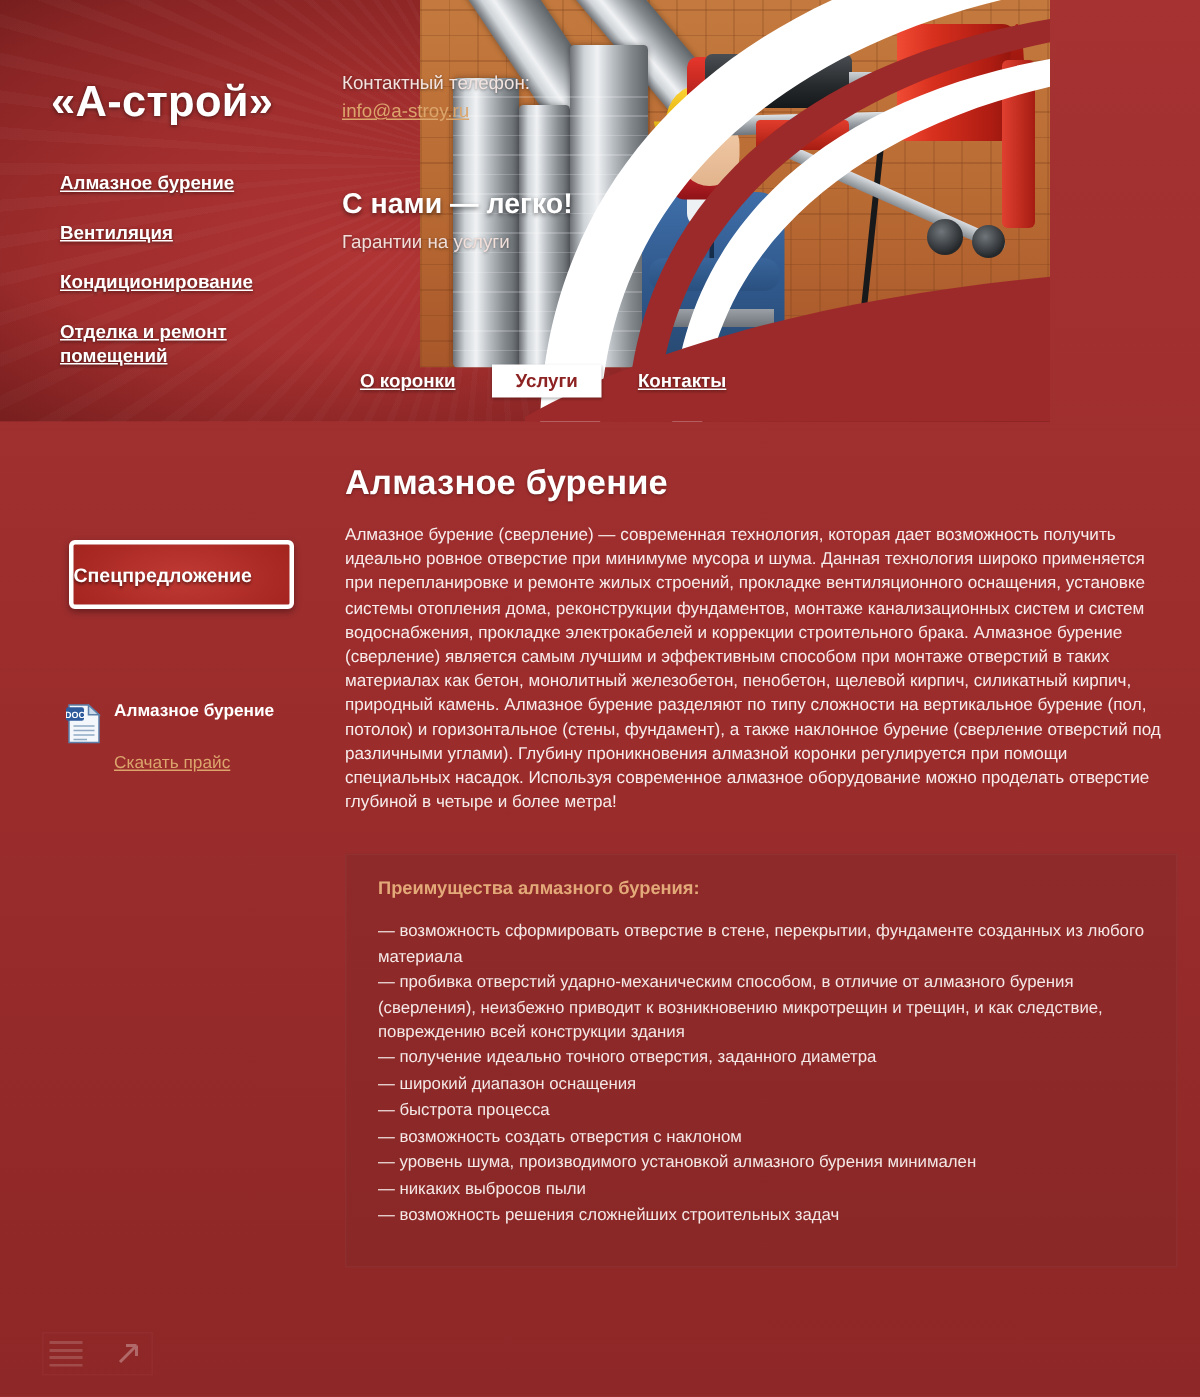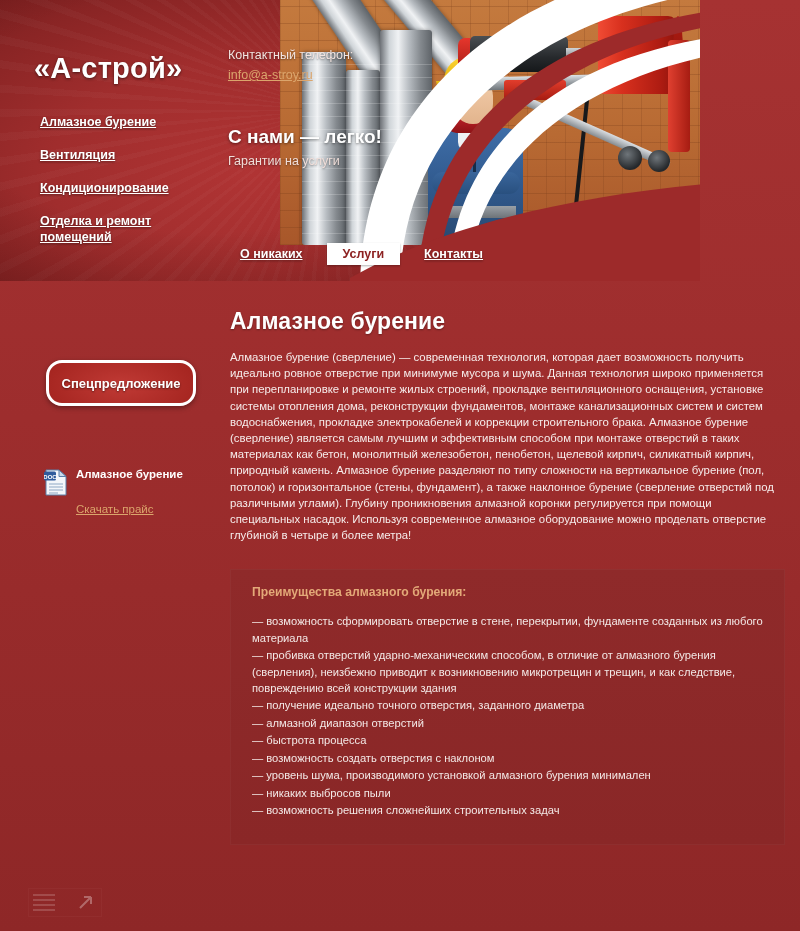--- a/index.html
+++ b/index.html
@@ -339,27 +339,27 @@
     left: 0; top: 0;
     width: 225px;
     height: 650px;
   }
   .offer-btn {
     position: absolute;
     left: 46px; top: 79px;
     width: 150px;
     height: 46px;
     border: 3px solid #ffffff;
-    border-radius: 16px;
+    border-radius: 4px;
     background:
       radial-gradient(ellipse 150px 70px at 50% 55%, #c03a35 0%, #a4241f 55%, #7c1410 100%);
     box-shadow: 0 2px 5px rgba(0,0,0,.35);
     display: flex;
     align-items: center;
-    justify-content: center;
+    justify-content: flex-start;
     box-sizing: border-box;
     cursor: pointer;
   }
   .offer-btn span {
     font-size: 13px;
     font-weight: bold;
     color: #ffffff;
     text-shadow: 0 1px 2px rgba(0,0,0,.5);
   }
 
@@ -532,21 +532,21 @@
       <div class="label">Контактный телефон:</div>
       <a class="email" href="#">info@a-stroy.ru</a>
     </div>
 
     <div class="slogan">
       <div class="big">С нами — легко!</div>
       <div class="small">Гарантии на услуги</div>
     </div>
 
     <div class="tabs">
-      <a class="tab" href="#">О никаких</a>
+      <a class="tab" href="#">О коронки</a>
       <span class="tab active">Услуги</span>
       <a class="tab" href="#">Контакты</a>
     </div>
   </div>
 
   <div class="content">
 
     <aside class="left-col">
       <div class="offer-btn">
         <span>Спецпредложение</span>
@@ -584,21 +584,21 @@
     <main class="main-col">
       <h1 class="page-title">Алмазное бурение</h1>
 
       <p class="intro">Алмазное бурение (сверление) — современная технология, которая дает возможность получить идеально ровное отверстие при минимуме мусора и шума. Данная технология широко применяется при перепланировке и ремонте жилых строений, прокладке вентиляционного оснащения, установке системы отопления дома, реконструкции фундаментов, монтаже канализационных систем и систем водоснабжения, прокладке электрокабелей и коррекции строительного брака. Алмазное бурение (сверление) является самым лучшим и эффективным способом при монтаже отверстий в таких материалах как бетон, монолитный железобетон, пенобетон, щелевой  кирпич, силикатный кирпич, природный камень. Алмазное бурение разделяют по типу сложности на вертикальное бурение (пол, потолок) и горизонтальное (стены, фундамент), а также наклонное бурение (сверление отверстий под различными углами). Глубину проникновения алмазной коронки регулируется при помощи специальных насадок. Используя современное алмазное оборудование можно проделать отверстие глубиной в четыре и более метра!</p>
 
       <section class="advantages">
         <h2>Преимущества алмазного бурения:</h2>
         <div class="item">— возможность сформировать отверстие в стене, перекрытии, фундаменте созданных из любого материала</div>
         <div class="item">— пробивка отверстий ударно-механическим способом, в отличие от алмазного бурения (сверления), неизбежно приводит к возникновению микротрещин и трещин, и как следствие, повреждению всей конструкции здания</div>
         <div class="item">— получение идеально точного отверстия, заданного диаметра</div>
-        <div class="item">— алмазной диапазон отверстий</div>
+        <div class="item">— широкий диапазон оснащения</div>
         <div class="item">— быстрота процесса</div>
         <div class="item">— возможность создать отверстия с наклоном</div>
         <div class="item">— уровень шума, производимого установкой алмазного бурения минимален</div>
         <div class="item">— никаких выбросов пыли</div>
         <div class="item">— возможность решения сложнейших строительных задач</div>
       </section>
 
 
     </main>
   </div>

